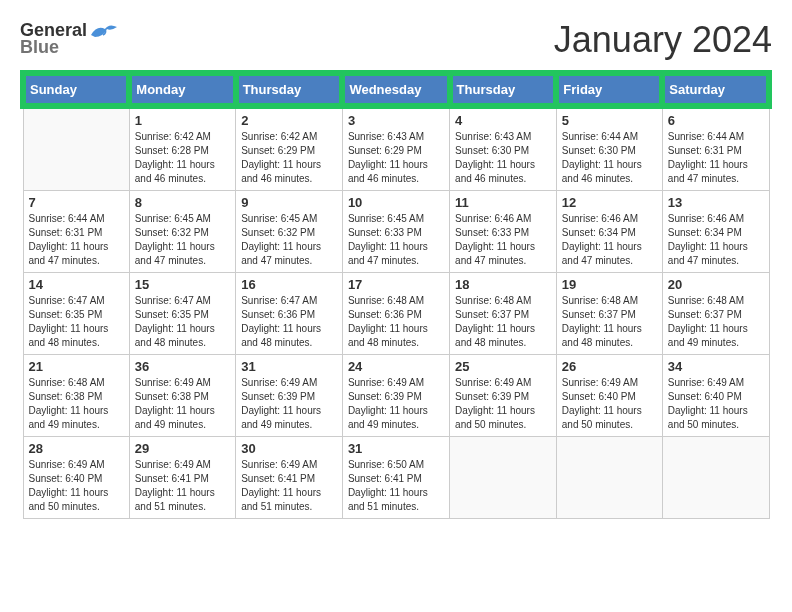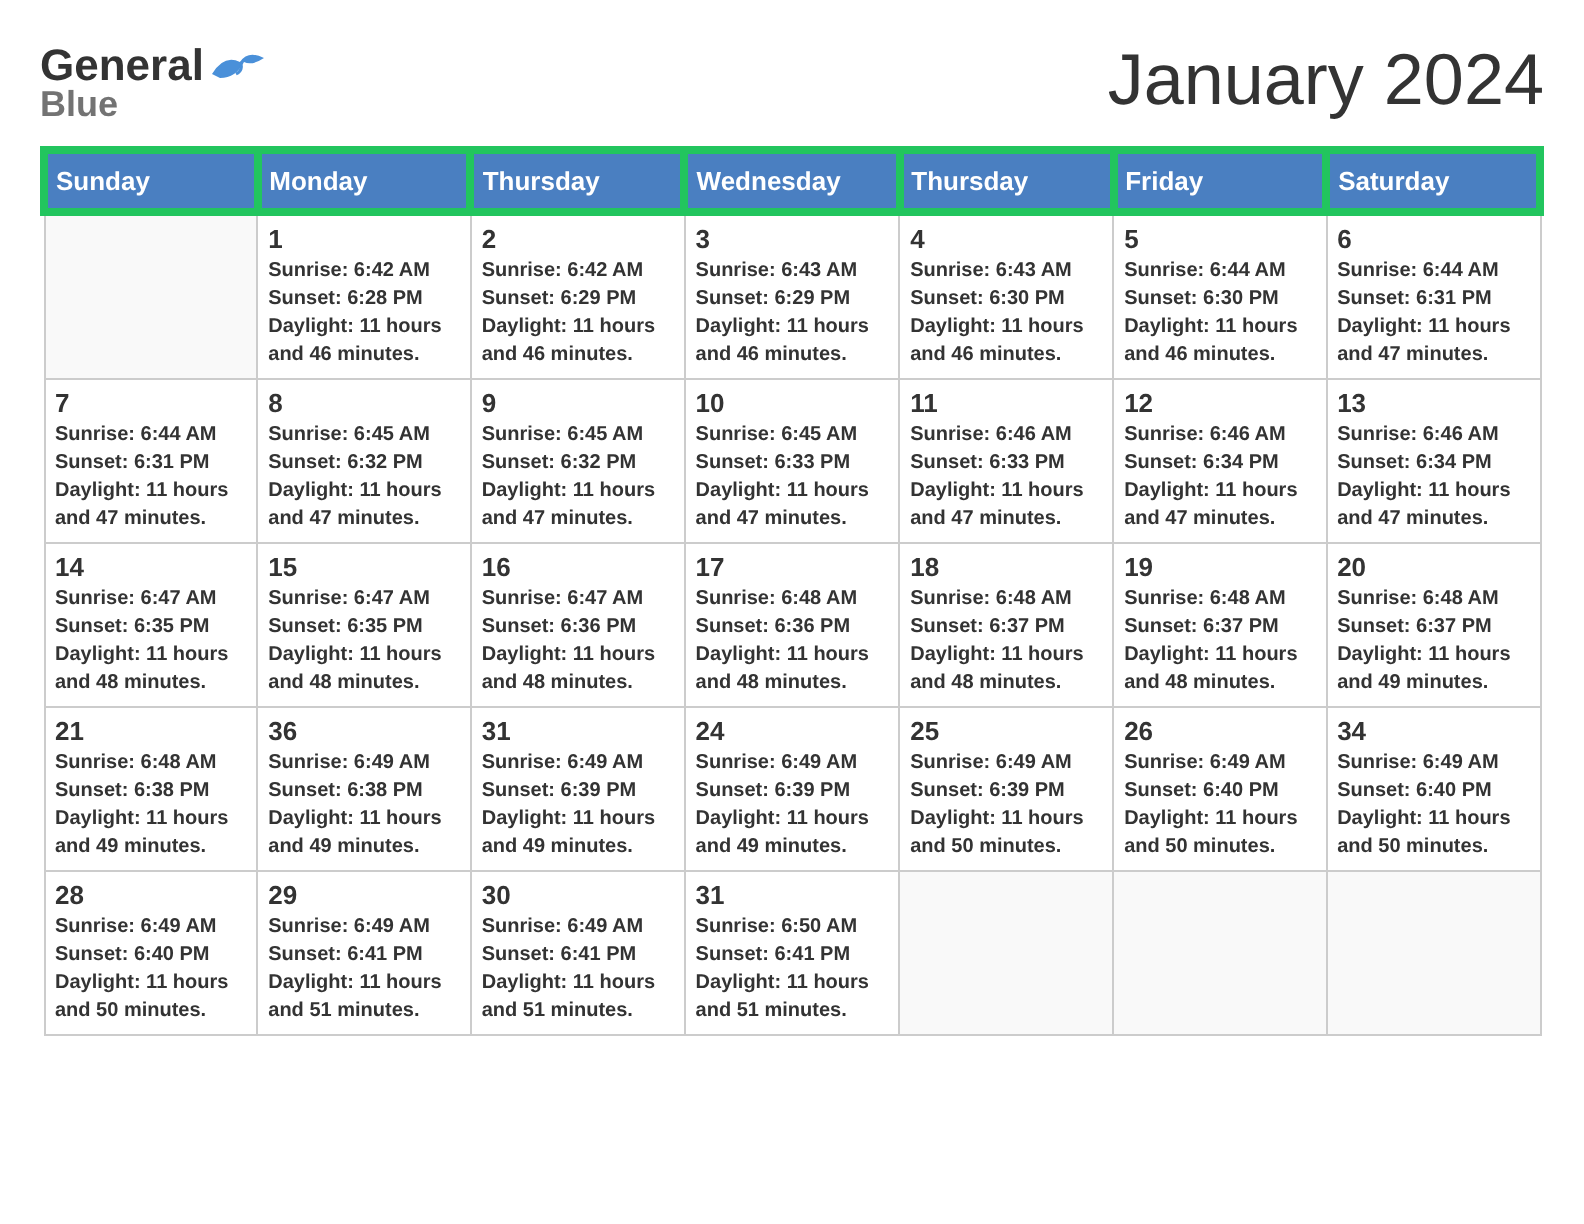--- a/index.html
+++ b/index.html
@@ -15,21 +15,21 @@
       justify-content: space-between;
       align-items: flex-start;
       margin-bottom: 10px;
     }
     .logo {
       display: flex;
       align-items: center;
       gap: 4px;
     }
     .logo-text-general {
-      font-size: 22px;
+      font-size: 18px;
       font-weight: bold;
       color: #333;
     }
     .logo-text-blue {
       font-size: 18px;
       font-weight: bold;
       color: #737373;
     }
     .logo-bird {
       width: 28px;
@@ -54,21 +54,21 @@
       border-collapse: collapse;
       border: 1px solid #ccc;
     }
     .calendar th {
       background-color: #4a7fc1;
       color: #fff;
       font-size: 13px;
       font-weight: bold;
       padding: 6px 4px;
       text-align: left;
-      border: 4px solid #22c55e;
+      border: 6px solid #22c55e;
     }
     .calendar td {
       border: 1px solid #ccc;
       vertical-align: top;
       padding: 4px 5px;
       font-size: 10.5px;
       color: #333;
       width: 108px;
       min-height: 85px;
       background: #fff;
@@ -80,21 +80,20 @@
       font-size: 13px;
       font-weight: bold;
       color: #333;
       display: block;
       margin-bottom: 2px;
     }
     .day-info {
       font-size: 10px;
       color: #333;
       line-height: 1.4;
-      font-weight: bold;
     }
   </style>
 </head>
 <body>
 
 <div class="header">
   <div class="logo">
     <div style="display:flex;flex-direction:column;align-items:flex-start;">
       <div style="display:flex;align-items:center;">
         <span class="logo-text-general">General</span>

